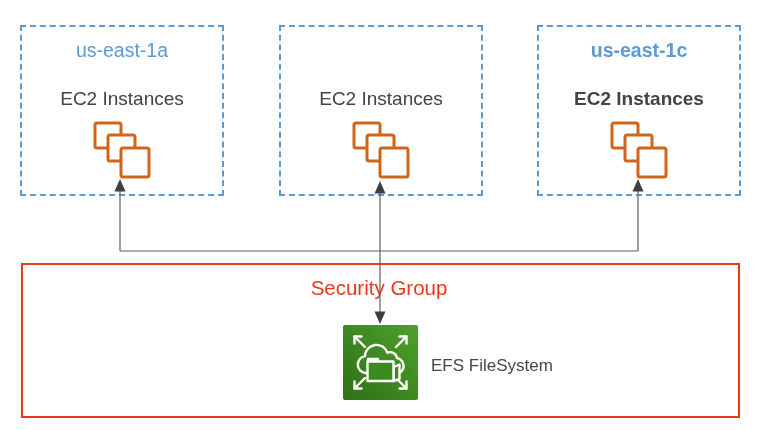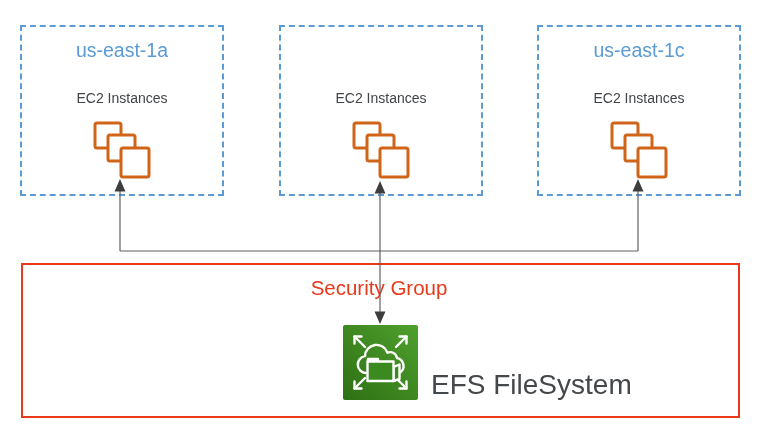--- a/index.html
+++ b/index.html
@@ -12,30 +12,30 @@
     border-radius:11px;
   }
   .az-box{
     position:absolute;
     top:25px;width:200px;height:167px;
     border:2px dashed #5B9BD5;
     background:transparent;
   }
   .az-box.z1{left:20px;}
   .az-box.z2{left:279px;}
-  .az-box.z3{left:537px;}
+  .az-box.z3{left:537px;font-weight:bold;}
   .az-title{
     position:absolute;top:12px;left:0;width:100%;
     text-align:center;
     color:#5B9BD5;font-size:19.5px;line-height:22px;
   }
   .node-label{
     position:absolute;top:60px;left:0;width:100%;
     text-align:center;
-    color:#404447;font-size:14px;line-height:23px;
+    color:#404447;font-size:19px;line-height:23px;
   }
   .ec2-icon{
     position:absolute;left:71px;top:94px;width:58px;height:58px;
   }
   #connector-layer{
     position:absolute;left:0;top:0;width:774px;height:430px;
     z-index:10;pointer-events:none;
   }
   #sg-box{
     position:absolute;left:21px;top:263px;width:715px;height:151px;
@@ -48,23 +48,22 @@
     color:#E8391A;font-size:20.5px;line-height:24px;
     white-space:nowrap;
     z-index:5;
   }
   #efs-icon{
     position:absolute;left:343px;top:325px;width:75px;height:75px;
     z-index:6;
   }
   #efs-label{
     position:absolute;left:431px;top:352px;
-    color:#44484B;font-size:28px;line-height:28px;
+    color:#44484B;font-size:17px;line-height:28px;
     white-space:nowrap;
-    margin-top:19px;
   }
 </style>
 </head>
 <body>
 
 <div id="canvas">
 
   <div class="az-box z1">
     <div class="az-title">us-east-1a</div>
     <div class="node-label">EC2 Instances</div>

